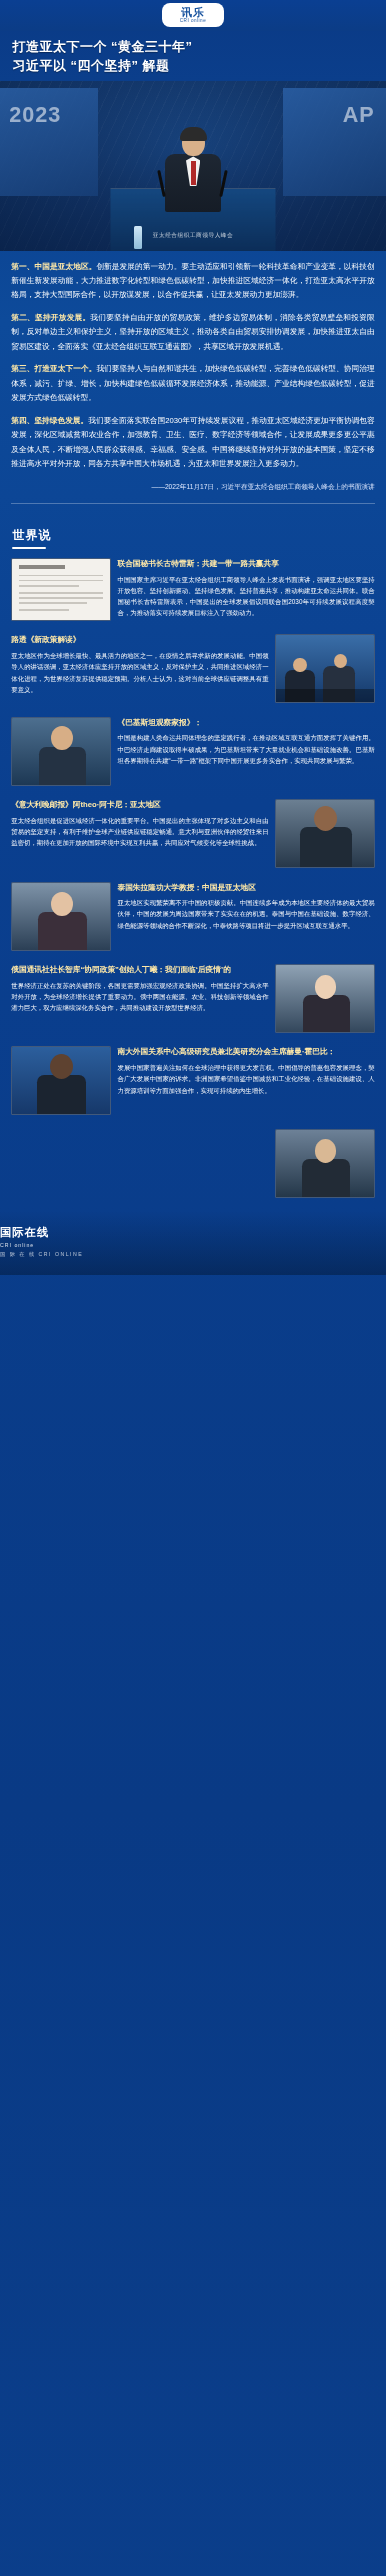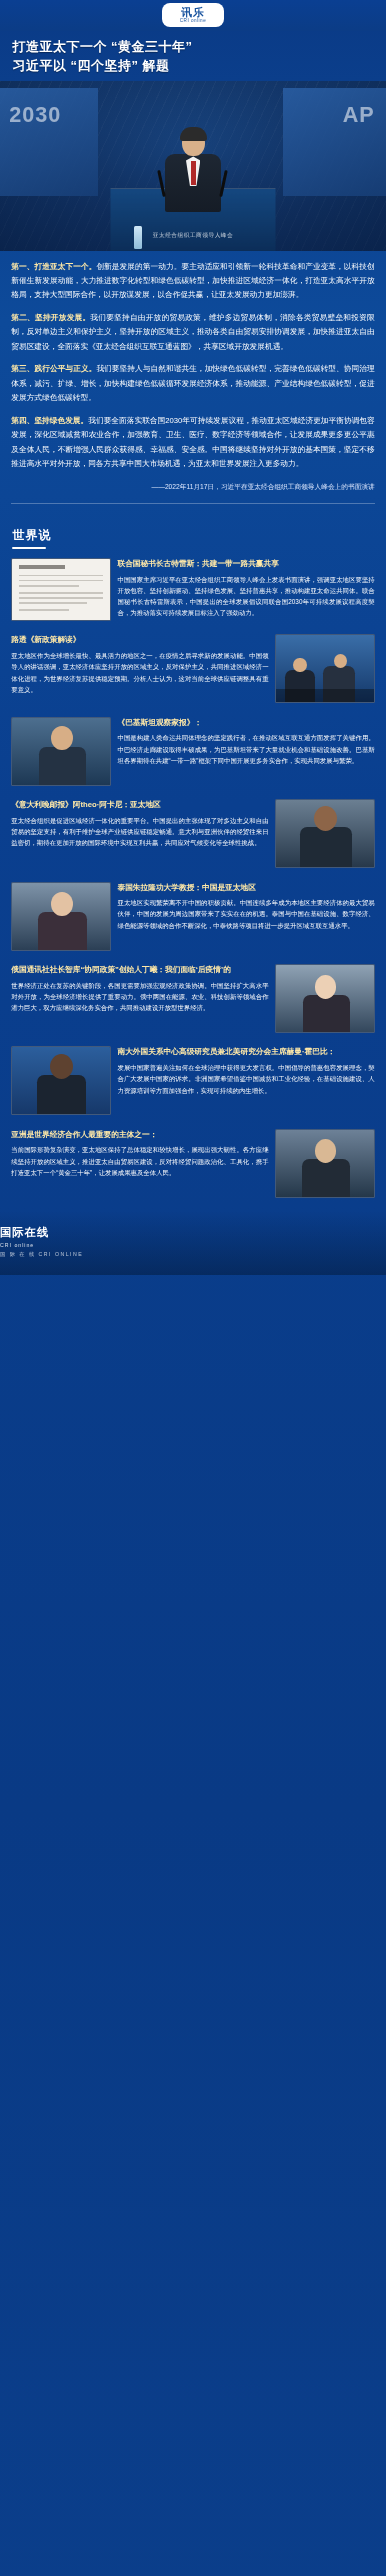--- a/index.html
+++ b/index.html
@@ -279,46 +279,46 @@
 
   <div class="title-wrap">
     <div class="title-line">打造亚太下一个 “黄金三十年”</div>
     <div class="title-line">习近平以 “四个坚持” 解题</div>
   </div>
 
   <div class="hero">
     <div class="backdrop"></div>
     <div class="screen-left"></div>
     <div class="screen-right"></div>
-    <div class="bigtext l">2030</div>
+    <div class="bigtext l">2023</div>
     <div class="bigtext r">AP</div>
     <div class="podium"></div>
     <div class="person">
       <div class="body"></div>
       <div class="head"></div>
       <div class="hair"></div>
       <div class="shirt"></div>
       <div class="tie"></div>
     </div>
     <div class="mic m1"></div>
     <div class="mic m2"></div>
     <div class="bottle"></div>
     <div class="flaglabel">亚太经合组织工商领导人峰会</div>
   </div>
 
   <div class="body-wrap">
 
     <p class="para">
-      <b>第一、打造亚太下一个。</b><span>创新是发展的第一动力。要主动适应和引领新一轮科技革命和产业变革，以科技创新催生新发展动能，大力推进数字化转型和绿色低碳转型，加快推进区域经济一体化，打造亚太高水平开放格局，支持大型国际合作，以开放谋发展，以合作促共赢，让亚太发展动力更加澎湃。</span>
+      <b>第一、中国是亚太地区。</b><span>创新是发展的第一动力。要主动适应和引领新一轮科技革命和产业变革，以科技创新催生新发展动能，大力推进数字化转型和绿色低碳转型，加快推进区域经济一体化，打造亚太高水平开放格局，支持大型国际合作，以开放谋发展，以合作促共赢，让亚太发展动力更加澎湃。</span>
     </p>
     <p class="para">
       <b>第二、坚持开放发展。</b><span>我们要坚持自由开放的贸易政策，维护多边贸易体制，消除各类贸易壁垒和投资限制，反对单边主义和保护主义，坚持开放的区域主义，推动各类自由贸易安排协调发展，加快推进亚太自由贸易区建设，全面落实《亚太经合组织互联互通蓝图》，共享区域开放发展机遇。</span>
     </p>
     <p class="para">
-      <b>第三、践行公平与正义。</b><span>我们要坚持人与自然和谐共生，加快绿色低碳转型，完善绿色低碳转型、协同治理体系，减污、扩绿、增长，加快构建绿色低碳循环发展经济体系，推动能源、产业结构绿色低碳转型，促进发展方式绿色低碳转型。</span>
+      <b>第三、打造亚太下一个。</b><span>我们要坚持人与自然和谐共生，加快绿色低碳转型，完善绿色低碳转型、协同治理体系，减污、扩绿、增长，加快构建绿色低碳循环发展经济体系，推动能源、产业结构绿色低碳转型，促进发展方式绿色低碳转型。</span>
     </p>
     <p class="para">
       <b>第四、坚持绿色发展。</b><span>我们要全面落实联合国2030年可持续发展议程，推动亚太区域经济更加平衡协调包容发展，深化区域减贫和农业合作，加强教育、卫生、医疗、数字经济等领域合作，让发展成果更多更公平惠及全体人民，不断增强人民群众获得感、幸福感、安全感。中国将继续坚持对外开放的基本国策，坚定不移推进高水平对外开放，同各方共享中国大市场机遇，为亚太和世界发展注入更多动力。</span>
     </p>
 
     <div class="sig">——2022年11月17日，习近平在亚太经合组织工商领导人峰会上的书面演讲</div>
     <div class="rule"></div>
   </div>
 
   <div class="sec-title">世界说</div>
@@ -426,24 +426,20 @@
       </div>
     </div>
 
     <div class="news-item rev">
       <div class="thumb">
         <div class="ph" style="background:linear-gradient(180deg,#6d8197,#243749);">
           <div class="torso" style="left:26px;bottom:0;width:48px;height:38px;background:#222b36;"></div>
           <div class="face" style="left:39px;bottom:34px;width:21.6px;height:24px;background:#d9b punkt;background:#d9b894;"></div>
         </div>
       </div>
-      <div class="news-text">
-        <div class="news-head">亚洲是世界经济合作人最重要的主体之一：</div>
-        <div class="news-body">当前国际形势复杂演变，亚太地区保持了总体稳定和较快增长，展现出强大韧性。各方应继续坚持开放的区域主义，推进亚太自由贸易区建设，反对将经贸问题政治化、工具化，携手打造亚太下一个“黄金三十年”，让发展成果惠及全体人民。</div>
-      </div>
     </div>
 
   </div>
 
   <div class="footer">
     <div class="flogo">国际在线</div>
     <div class="fen">CRI online</div>
     <div class="fsub">国 际 在 线  CRI  ONLINE</div>
   </div>
 

